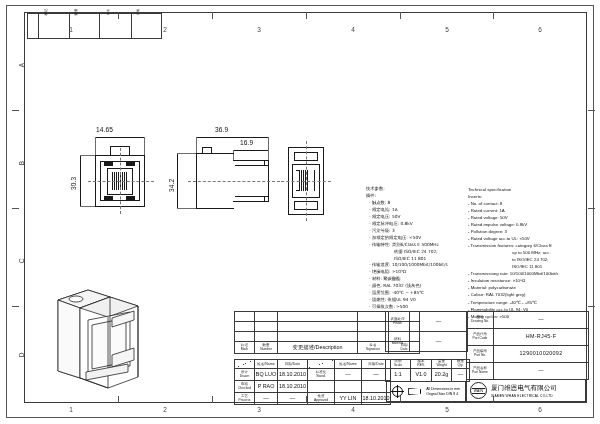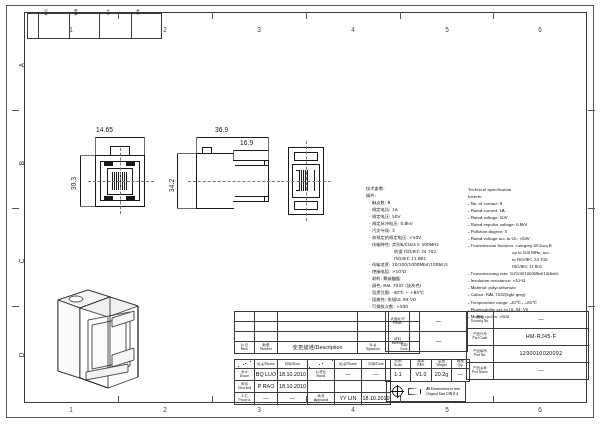--- a/index.html
+++ b/index.html
@@ -549,14 +549,23 @@
             <span>产品名称</span>
             <b>Part Name</b>
           </div>
         </td>
         <td class="mid">—</td>
       </tr>
     </tbody>
       </table>
   </div>
 
+  <div class="abs" style="left:466px;top:379px;width:120px;height:23px;border:0.7px solid #3a3a3a;box-sizing:border-box;display:flex;align-items:center;gap:4px;padding-left:3px;">
+    <div class="logo-circ">
+      <span>WAIN</span>
+    </div>
+    <div style="text-align:left;">
+      <div style="font-size:6.6px;font-family:'DejaVu Sans',sans-serif;">厦门维恩电气有限公司</div>
+      <div style="font-size:3.3px;letter-spacing:0.15px;margin-top:1px;">XIAMEN WHAN ELECTRICAL CO.LTD</div>
+    </div>
+  </div>
 
 </div>
 
 </body></html>

